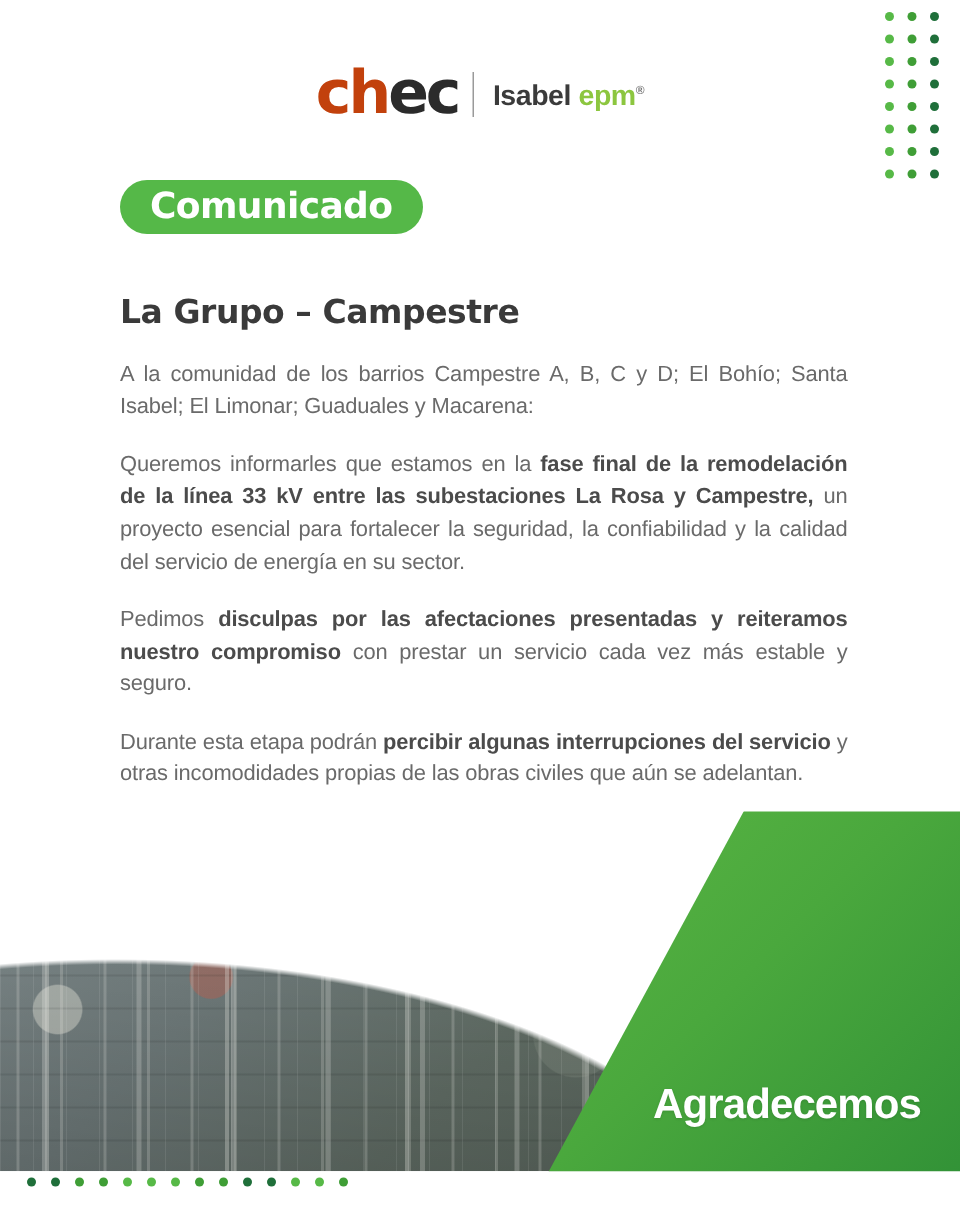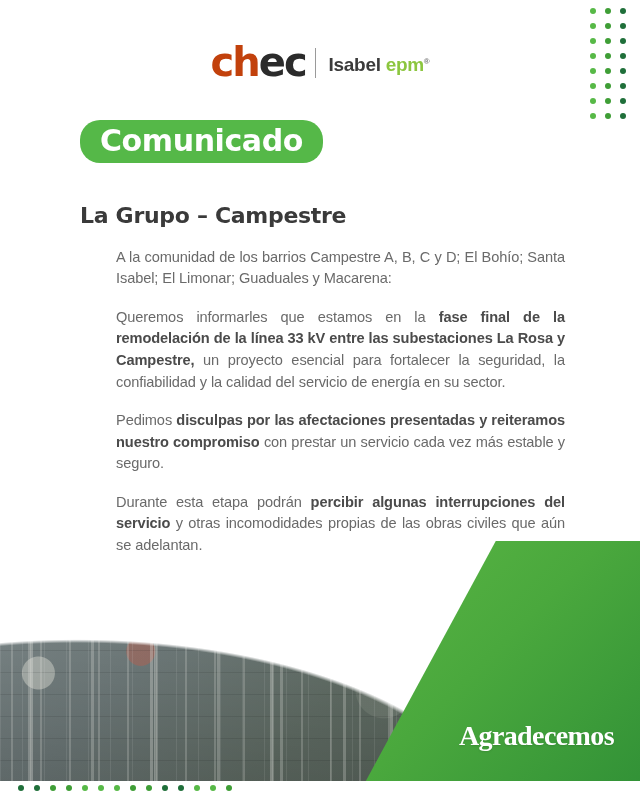--- a/index.html
+++ b/index.html
@@ -85,21 +85,21 @@
   
   .content {
     position: absolute;
     left: 80px; top: 120px;
     width: 485px;
   }
   .badge {
     display: inline-block;
     background: #55b848;
     color: #ffffff;
-    font-size: 30px;
+    font-size: 24px;
     font-weight: bold;
     padding: 3px 20px 5px 20px;
     border-radius: 20px;
     letter-spacing: -0.4px;
     font-family: "DejaVu Sans", sans-serif;
   }
   h1.title {
     margin-top: 12px;
     font-size: 22px;
     line-height: 1.24;
@@ -108,21 +108,20 @@
     letter-spacing: -0.3px;
     font-family: "DejaVu Sans", sans-serif;
   }
   p.para {
     margin-top: 17px;
     font-size: 14.6px;
     line-height: 1.48;
     color: #6a6a6a;
     text-align: justify;
     letter-spacing: -0.1px;
-    margin-left: 36px;
   }
   p.para b { color: #4b4b4b; font-weight: bold; }
 
   
   .bottom {
     position: absolute;
     left: 0; bottom: 22px;
     width: 640px; height: 240px;
     overflow: hidden;
   }
@@ -180,21 +179,21 @@
   .thanks {
     position: absolute;
     right: 26px; bottom: 30px;
     text-align: right;
     color: #ffffff;
     font-weight: bold;
     font-size: 28px;
     line-height: 1.02;
     letter-spacing: -0.6px;
     text-shadow: 0 1px 2px rgba(0,0,0,0.12);
-    font-family: Liberation Serif, serif;
+    font-family: Liberation Sans, sans-serif;
   }
   .thanks .l2 { display: block; }
   .footer-strip {
     position: absolute;
     left: 0; bottom: 0;
     width: 640px; height: 22px;
     background: #ffffff;
   }
 </style>
 </head>

